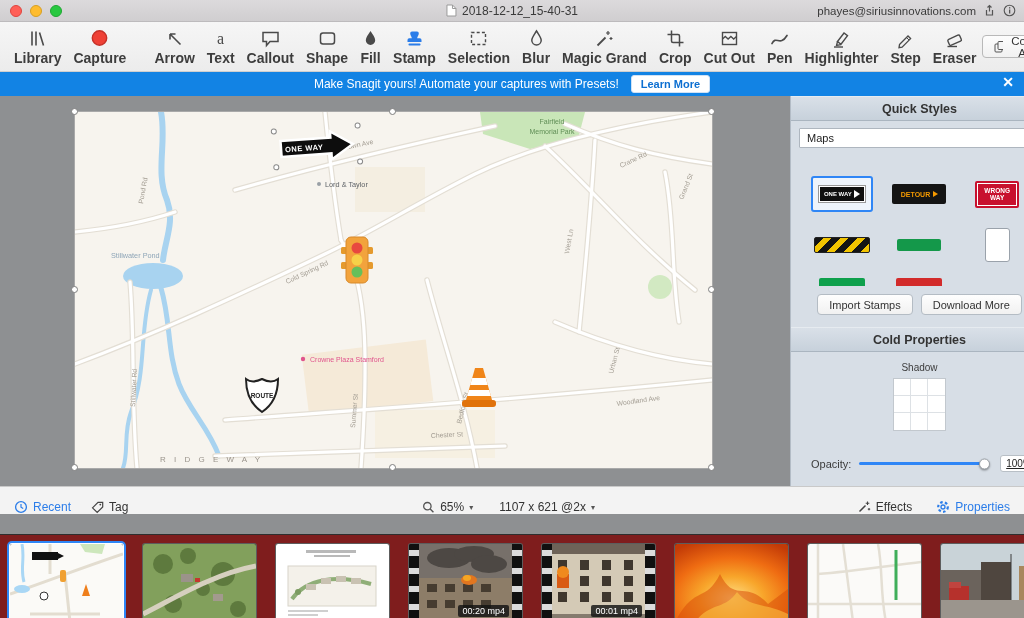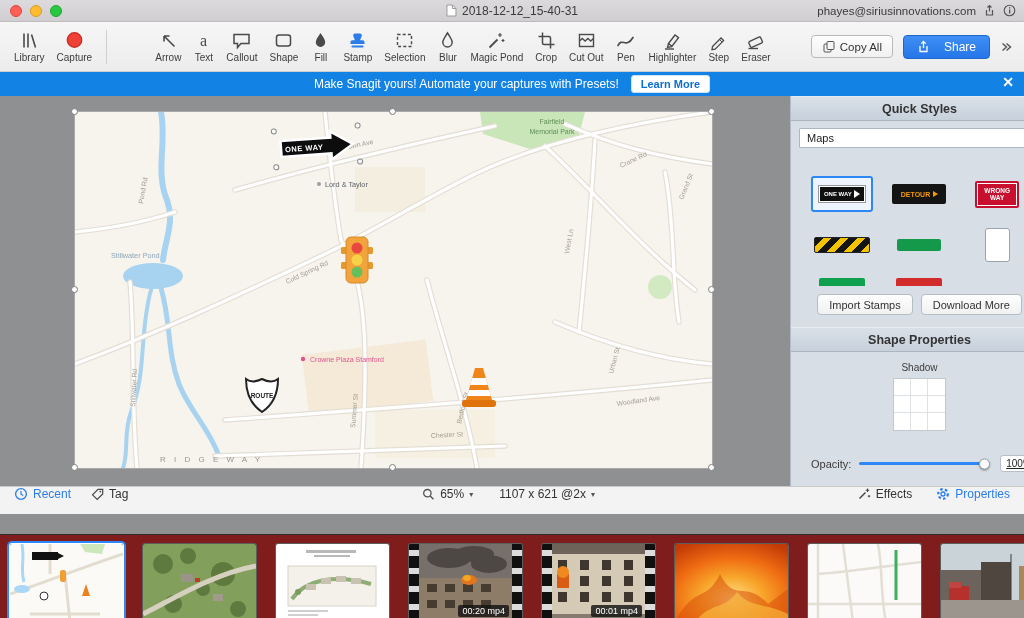--- a/index.html
+++ b/index.html
@@ -14,21 +14,21 @@
   .light.red{ background:#ff5f57; border:1px solid #e0443e;}
   .light.yellow{ background:#febc2e; border:1px solid #d79f22;}
   .light.green{ background:#28c840; border:1px solid #1ea832;}
   .tb-title { position:absolute; left:50%; transform:translateX(-50%); display:flex; align-items:center; gap:5px; font-size:12px; color:#3a3a3a; }
   .tb-right { position:absolute; right:8px; display:flex; align-items:center; gap:7px; font-size:11.5px; color:#3a3a3a; }
 
   
   .toolbar { left:0; top:22px; width:1024px; height:50px; background:linear-gradient(#f6f6f6,#ececec); border-bottom:1px solid #cfcfcf; display:flex; align-items:center; padding:0 8px; }
   .tool { display:flex; flex-direction:column; align-items:center; justify-content:center; gap:1px; padding:2px 6px; cursor:default; }
   .tool svg { display:block; }
-  .tool .tlabel { font-size:10px; color:#3d3d3d; white-space:nowrap; }
+  .tool .tlabel { font-size:14px; color:#3d3d3d; white-space:nowrap;font-weight:bold; }
   .tb-divider { width:1px; height:34px; background:#cfcfcf; margin:0 8px; }
   .tools-center { display:flex; margin:0 auto; }
   .tb-actions { display:flex; align-items:center; gap:10px; margin-right:4px; }
   .btn-copyall { display:flex; align-items:center; gap:5px; height:23px; padding:0 10px; background:linear-gradient(#fdfdfd,#f1f1f1); border:1px solid #b9b9b9; border-radius:4px; font-size:11.5px; color:#333; }
   .btn-share { display:flex; align-items:center; gap:14px; height:24px; padding:0 13px; background:linear-gradient(#3f8ff5,#2576e8); border:1px solid #1e66cc; border-radius:4px; font-size:12px; color:#fff; }
 
   
   .banner { left:0; top:72px; width:1024px; height:24px; background:#1283e4; display:flex; align-items:center; justify-content:center; gap:12px; color:#fff; font-size:12px; }
   .learn-more { background:#fff; color:#0d6fd1; font-size:11px; font-weight:bold; padding:2px 9px; border-radius:3px; border:1px solid #cfe2f6; }
   .banner-close { position:absolute; right:10px; top:3px; color:#fff; font-size:14px; font-weight:bold; line-height:1; }
@@ -69,21 +69,21 @@
   .shadow-label { text-align:center; font-size:10px; color:#3c3c3c; margin-top:10px; }
   .shadow-grid { width:53px; height:53px; margin:5px auto 0; display:grid; grid-template-columns:repeat(3,1fr); grid-template-rows:repeat(3,1fr); background:#fff; border:1px solid #c2c8ce; }
   .shadow-cell { border-right:1px solid #dde1e5; border-bottom:1px solid #dde1e5; }
   .shadow-cell:nth-child(3n){ border-right:none; } .shadow-cell:nth-child(n+7){ border-bottom:none; }
   .opacity-row { display:flex; align-items:center; padding:0 10px 0 20px; margin-top:24px; font-size:11px; color:#3c3c3c; }
   .op-track { position:relative; flex:1; height:3px; background:#2f86f6; border-radius:2px; margin:0 12px 0 8px; }
   .op-knob { position:absolute; right:-2px; top:50%; transform:translateY(-50%); width:11px; height:11px; border-radius:50%; background:#fff; border:1px solid #9aa0a6; box-shadow:0 1px 2px rgba(0,0,0,.35); }
   .op-value { width:38px; height:17px; background:#fff; border:1px solid #b8bfc6; border-radius:3px; font-size:10px; color:#222; display:flex; align-items:center; justify-content:center;text-decoration:underline; }
 
   
-  .statusbar { left:0; top:486px; width:1024px; height:28px; background:#f3f3f3; border-top:1px solid #c9c9c9; display:flex; align-items:flex-start; font-size:12px; color:#333; }
+  .statusbar { left:0; top:486px; width:1024px; height:28px; background:#f3f3f3; border-top:1px solid #c9c9c9; display:flex; align-items:flex-end; font-size:12px; color:#333; }
   .sb-left { display:flex; align-items:center; gap:20px; margin-left:14px; }
   .sb-item { display:flex; align-items:center; gap:5px; }
   .sb-center { position:absolute; left:50%; transform:translateX(-52%); display:flex; align-items:center; gap:26px; }
   .sb-right { position:absolute; right:14px; display:flex; align-items:center; gap:24px; }
   .blue { color:#2b7de9; }
   .caret { font-size:8px; color:#555; }
 
   
   .filmstrip { left:0; top:534px; width:1024px; height:104px; background:#7f1d1d; border-top:1px solid #2e2e2e; overflow:hidden; }
   .strip { display:flex; gap:20px; padding:9px 0 0 10px; }
@@ -186,21 +186,21 @@
       <svg width="21" height="21">
           <path d="M10.5 3 C8 7 5.8 9.5 5.8 12.2 a4.7 4.7 0 0 0 9.4 0 C15.2 9.5 13 7 10.5 3 Z" fill="none" stroke="#4a4a4a" stroke-width="1.5"></path>
         </svg>
       <span class="tlabel">Blur</span>
     </div>
     <div class="tool">
       <svg width="21" height="21">
           <line x1="3.5" y1="17.5" x2="11.5" y2="9.5" stroke="#4a4a4a" stroke-width="1.8"></line>
           <path d="M14 3 v4 M12 5 h4 M17 9 v3 M15.5 10.5 h3" stroke="#4a4a4a" stroke-width="1.2" fill="none"></path>
         </svg>
-      <span class="tlabel">Magic Pond</span>
+      <span class="tlabel">Magic Grand</span>
     </div>
     <div class="tool">
       <svg width="21" height="21">
           <path d="M6.5 2.5 V13 a1.5 1.5 0 0 0 1.5 1.5 H18.5 M2.5 6.5 H13 a1.5 1.5 0 0 1 1.5 1.5 V18.5" stroke="#4a4a4a" stroke-width="1.5" fill="none"></path>
         </svg>
       <span class="tlabel">Crop</span>
     </div>
     <div class="tool">
       <svg width="21" height="21">
           <rect x="3.5" y="4.5" width="14" height="12" stroke="#4a4a4a" stroke-width="1.4" fill="none"></rect>
@@ -433,21 +433,21 @@
         <span>FINISH</span>
       </div>
     <div></div>
   </div>
   <div class="qs-buttons">
     <button class="qs-btn">Import Stamps</button>
     <button class="qs-btn">Download More</button>
   </div>
 
   <div class="panel-header tp-header">
-    <span>Shape Properties</span>
+    <span>Cold Properties</span>
     <span class="help">?</span>
   </div>
   <div class="shadow-label">Shadow</div>
   <div class="shadow-grid">
     <div class="shadow-cell"></div>
       <div class="shadow-cell"></div>
       <div class="shadow-cell"></div>
     <div class="shadow-cell"></div>
       <div class="shadow-cell"></div>
       <div class="shadow-cell"></div>

